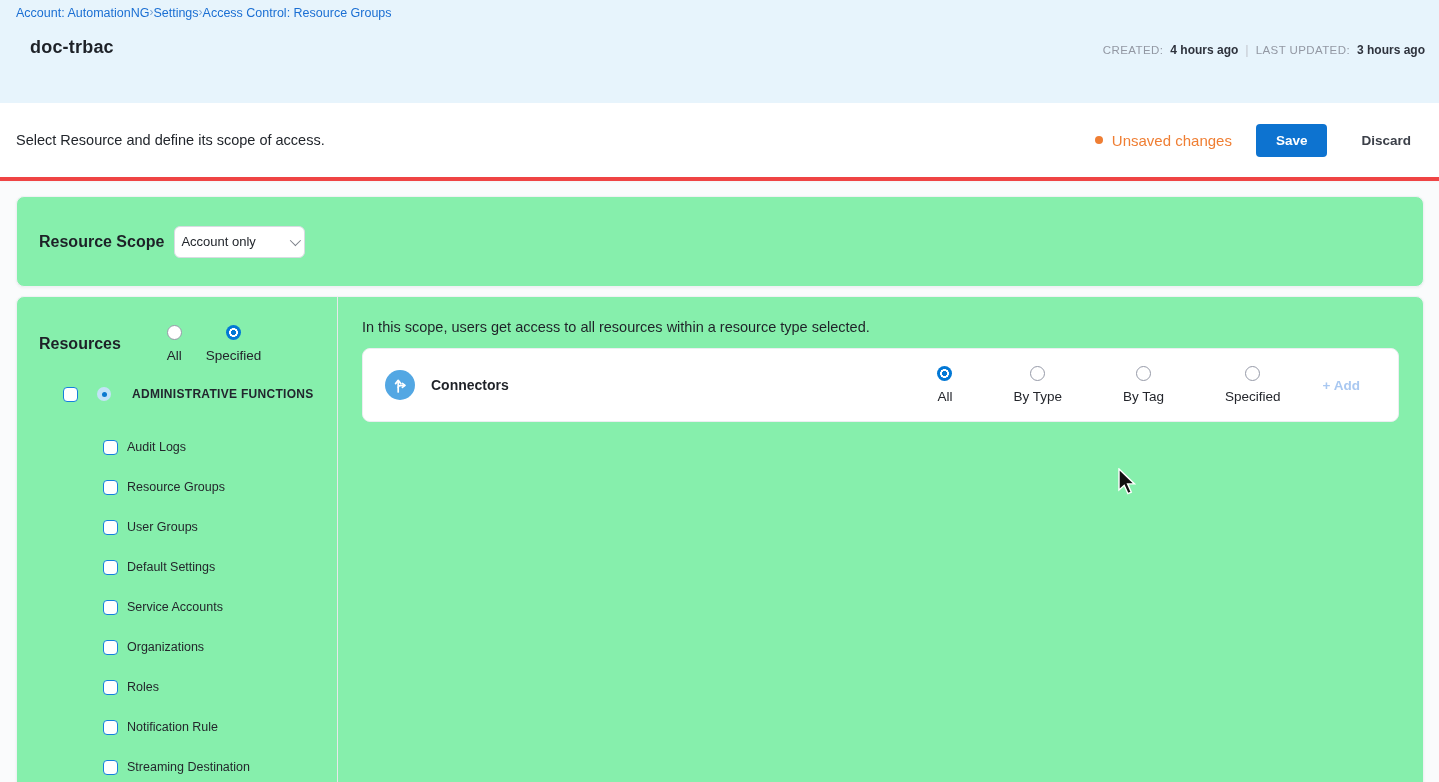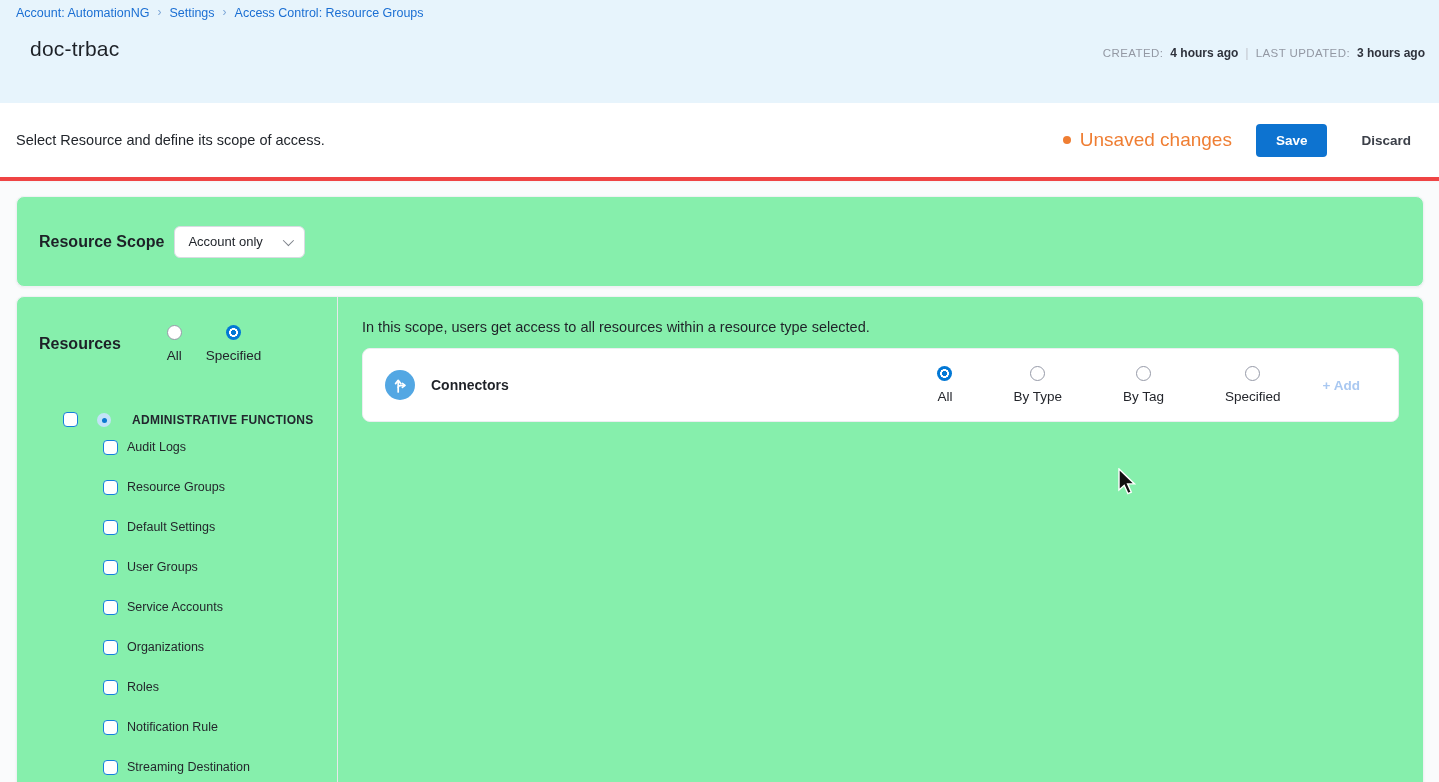--- a/index.html
+++ b/index.html
@@ -1,60 +1,60 @@
 <!DOCTYPE html>
 <html><head>
 <meta charset="utf-8">
 <style>
   * { margin:0; padding:0; box-sizing:border-box; }
   html,body { width:1439px; height:782px; overflow:hidden; }
   body { font-family:"Liberation Sans","DejaVu Sans",sans-serif; background:#fafbfc; color:#22272d; position:relative; }
 
   
   .top-header { height:103px; background:#e7f4fc; padding:5px 14px 0 16px; }
-  .breadcrumb { font-size:12.5px; display:flex; align-items:center; gap:8px; padding-top:1px; }
+  .breadcrumb { font-size:12.5px; display:flex; align-items:center; gap:0; padding-top:1px; }
   .breadcrumb a { color:#1b6fd3; text-decoration:none; cursor:pointer; }
   .breadcrumb .sep { color:#7fa8d8; font-size:12px; transform:translateY(-1px); }
   .title-row { display:flex; align-items:flex-end; justify-content:space-between; margin-top:17px; padding-left:14px; }
-  .page-title { font-size:21px; font-weight:400; color:#1d2127; letter-spacing:.2px; }
+  .page-title { font-size:18px; font-weight:700; color:#1d2127; letter-spacing:.2px; }
   .meta { font-size:12px; color:#383c46; display:flex; align-items:center; gap:7px; padding-bottom:1px; }
   .meta .meta-label { color:#9398a3; font-size:11.5px; letter-spacing:.4px; }
   .meta .meta-sep { color:#c4c8d0; font-size:13px; }
   .meta b { font-weight:600; color:#2e323c; }
 
   
   .toolbar { height:78px; background:#ffffff; border-bottom:4px solid #ef4444; display:flex; align-items:center; justify-content:space-between; padding:0 28px 0 16px; box-shadow:0 1px 2px rgba(40,41,61,.03); }
   .toolbar-desc { font-size:14.5px; color:#22262c; }
   .toolbar-right { display:flex; align-items:center; gap:18px; }
-  .unsaved { color:#ef7e33; font-size:19px; display:flex; align-items:center; gap:9px; }
+  .unsaved { color:#ef7e33; font-size:15px; display:flex; align-items:center; gap:9px; }
   .unsaved .dot { width:8px; height:8px; border-radius:50%; background:#ef7e33; display:inline-block; }
   .btn-save { background:#0d73d0; color:#fff; border:none; border-radius:4px; font-size:13.5px; font-weight:700; padding:9px 20px; cursor:pointer; font-family:inherit; margin-left:6px; }
   .btn-discard { background:none; border:none; color:#3c4049; font-size:13.5px; font-weight:700; cursor:pointer; font-family:inherit; margin-left:16px; }
 
   
   .content { padding:15px 15px 0 16px; }
   .card { background:#86efac; border:1px solid #f0f1f4; border-radius:8px; box-shadow:0 1px 3px rgba(40,41,61,.05); }
   .scope-card { height:91px; display:flex; align-items:center; padding-left:22px; }
   .card-title { font-size:16px; font-weight:700; color:#1d2127; }
-  .dropdown { margin-left:10px; height:32px; min-width:131px; background:#fff; border:1px solid #d9dbe2; border-radius:6px; display:inline-flex; align-items:center; justify-content:space-between; padding:0 13px; font-size:13px; color:#22262c; cursor:pointer; font-family:inherit; gap:14px; }
+  .dropdown { margin-left:10px; height:32px; min-width:131px; background:#fff; border:1px solid #d9dbe2; border-radius:6px; display:inline-flex; align-items:center; justify-content:space-between; padding:0 6px; font-size:13px; color:#22262c; cursor:pointer; font-family:inherit; gap:14px; }
   .chev { width:8px; height:8px; border-right:1.5px solid #7c8089; border-bottom:1.5px solid #7c8089; transform:rotate(45deg) translateY(-2px); display:inline-block; }
 
   .main-card { margin-top:9px; height:600px; display:flex; overflow:hidden; }
   .left-panel { width:321px; flex:0 0 321px; border-right:1px solid #e7e8eb; }
   .panel-head { display:flex; align-items:center; padding:28px 0 0 22px; }
   .panel-head .card-title { margin-right:46px; }
 
   .radio { width:15px; height:15px; border-radius:50%; border:1px solid #969aa8; background:#fff; display:inline-block; flex:0 0 15px; }
   .radio.checked { border:none; background:radial-gradient(circle at center, #0278d5 0 2.4px, #ffffff 2.5px 4.4px, #0278d5 4.5px 100%); }
   .radio-opt { display:inline-flex; align-items:center; gap:8px; font-size:13.5px; color:#24262c; cursor:pointer;flex-direction:column; }
   .radio-opt + .radio-opt { margin-left:24px; }
 
   .checkbox { width:15px; height:15px; border:1.6px solid #1480dc; border-radius:4px; background:#fff; display:inline-block; flex:0 0 15px; cursor:pointer; }
   .tree { padding-top:24px; }
-  .group-row { height:40px; display:flex; align-items:flex-end; padding-left:46px; gap:19px; }
+  .group-row { height:40px; display:flex; align-items:flex-start; padding-left:46px; gap:19px; }
   .group-badge { width:14px; height:14px; border-radius:50%; background:#c3e3f7; display:inline-flex; align-items:center; justify-content:center; }
   .group-badge::after { content:""; width:5px; height:5px; border-radius:50%; background:#0b79d0; }
   .group-label { font-size:12px; font-weight:600; letter-spacing:.3px; color:#22262e; margin-left:2px; }
   .item-row { height:40px; display:flex; align-items:center; padding-left:86px; gap:9px; }
   .item-label { font-size:12.5px; color:#24272c; }
   .list-end { border-top:1px solid #eceef1; margin-top:6px; width:100%; }
 
   .main-panel { flex:1; padding:22px 24px 0 24px; }
   .scope-desc { font-size:14.5px; color:#1f2228; }
   .resource-row { margin-top:13px; height:74px; border:1px solid #eceef1; border-radius:8px; display:flex; align-items:center; padding-left:22px; background:#fff; }
@@ -135,25 +135,25 @@
         <div class="item-row">
           <span class="checkbox"></span>
           <span class="item-label">Audit Logs</span>
         </div>
         <div class="item-row">
           <span class="checkbox"></span>
           <span class="item-label">Resource Groups</span>
         </div>
         <div class="item-row">
           <span class="checkbox"></span>
+          <span class="item-label">User Groups</span>
+        </div>
+        <div class="item-row">
+          <span class="checkbox"></span>
           <span class="item-label">Default Settings</span>
-        </div>
-        <div class="item-row">
-          <span class="checkbox"></span>
-          <span class="item-label">User Groups</span>
         </div>
         <div class="item-row">
           <span class="checkbox"></span>
           <span class="item-label">Service Accounts</span>
         </div>
         <div class="item-row">
           <span class="checkbox"></span>
           <span class="item-label">Organizations</span>
         </div>
         <div class="item-row">

